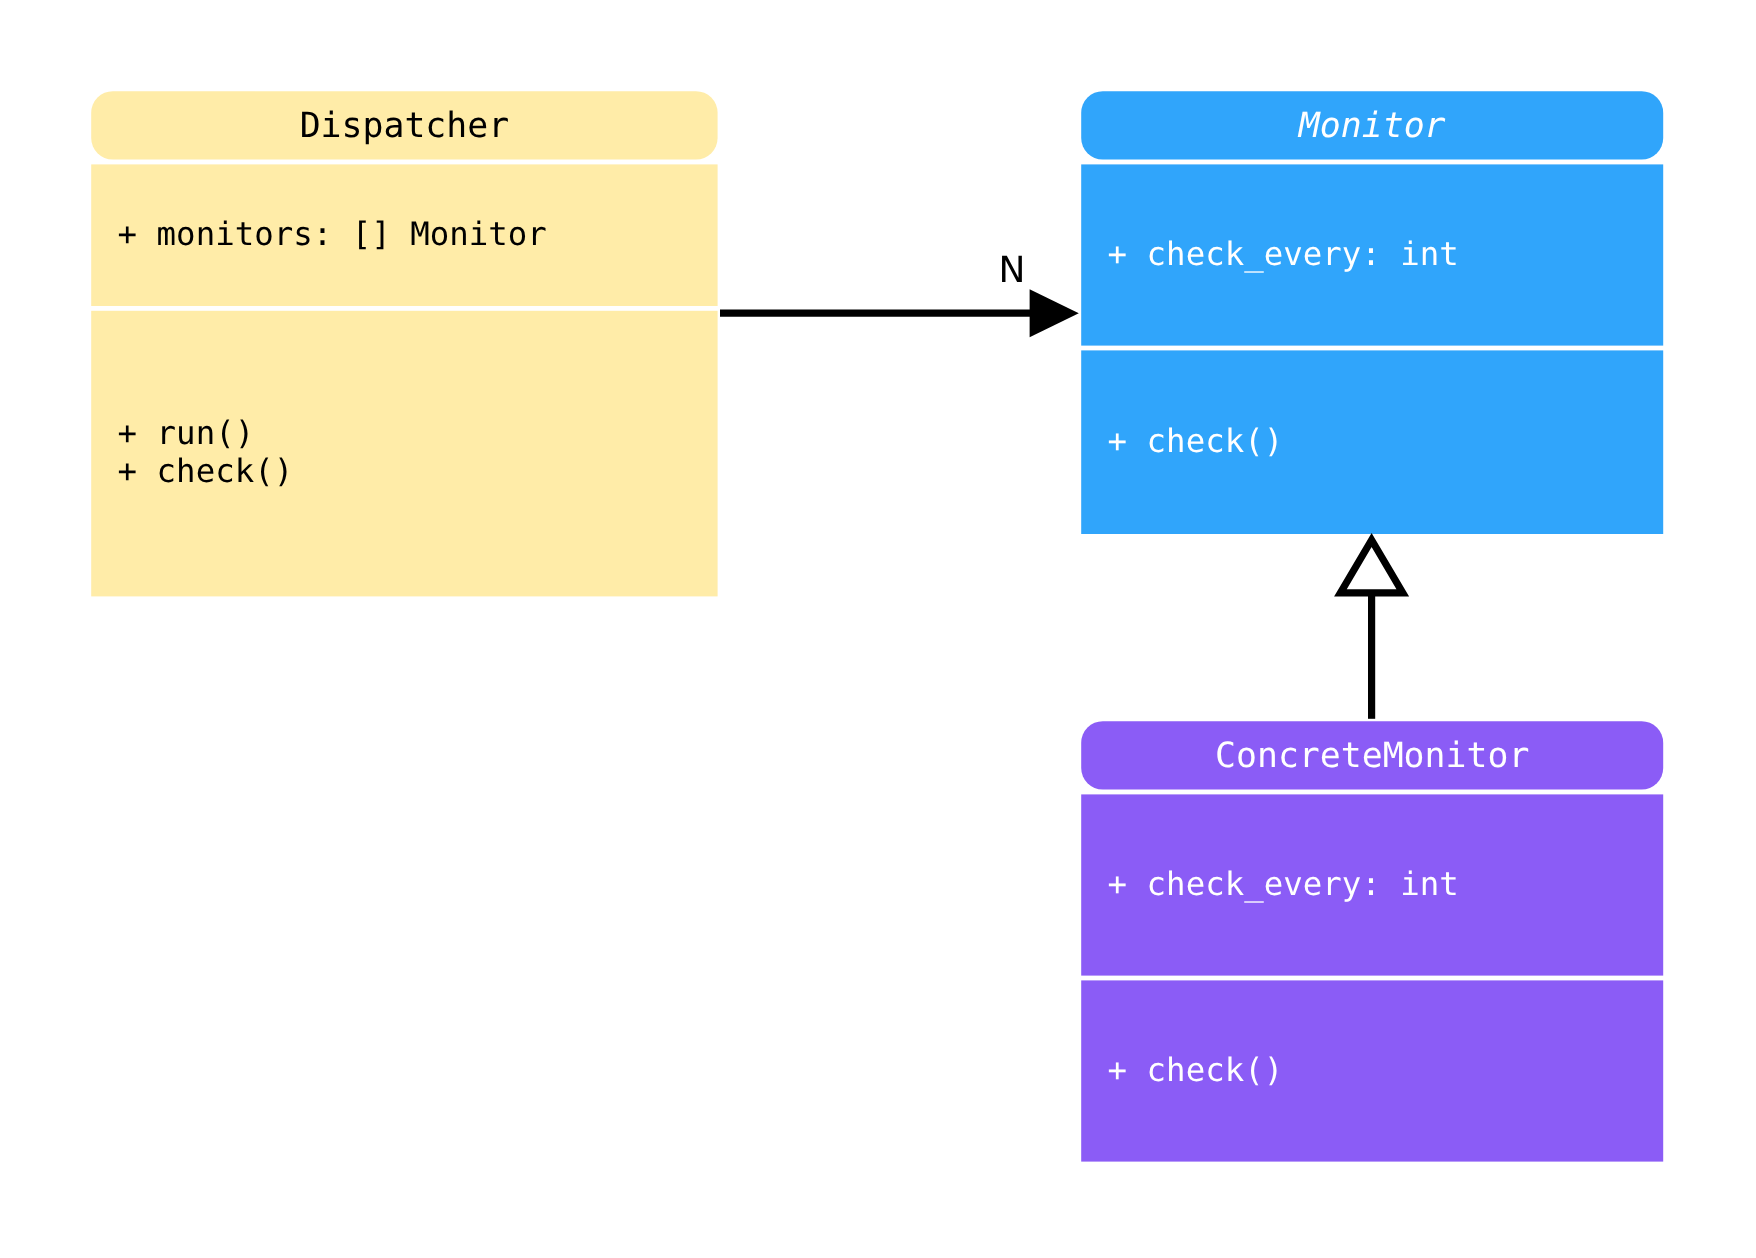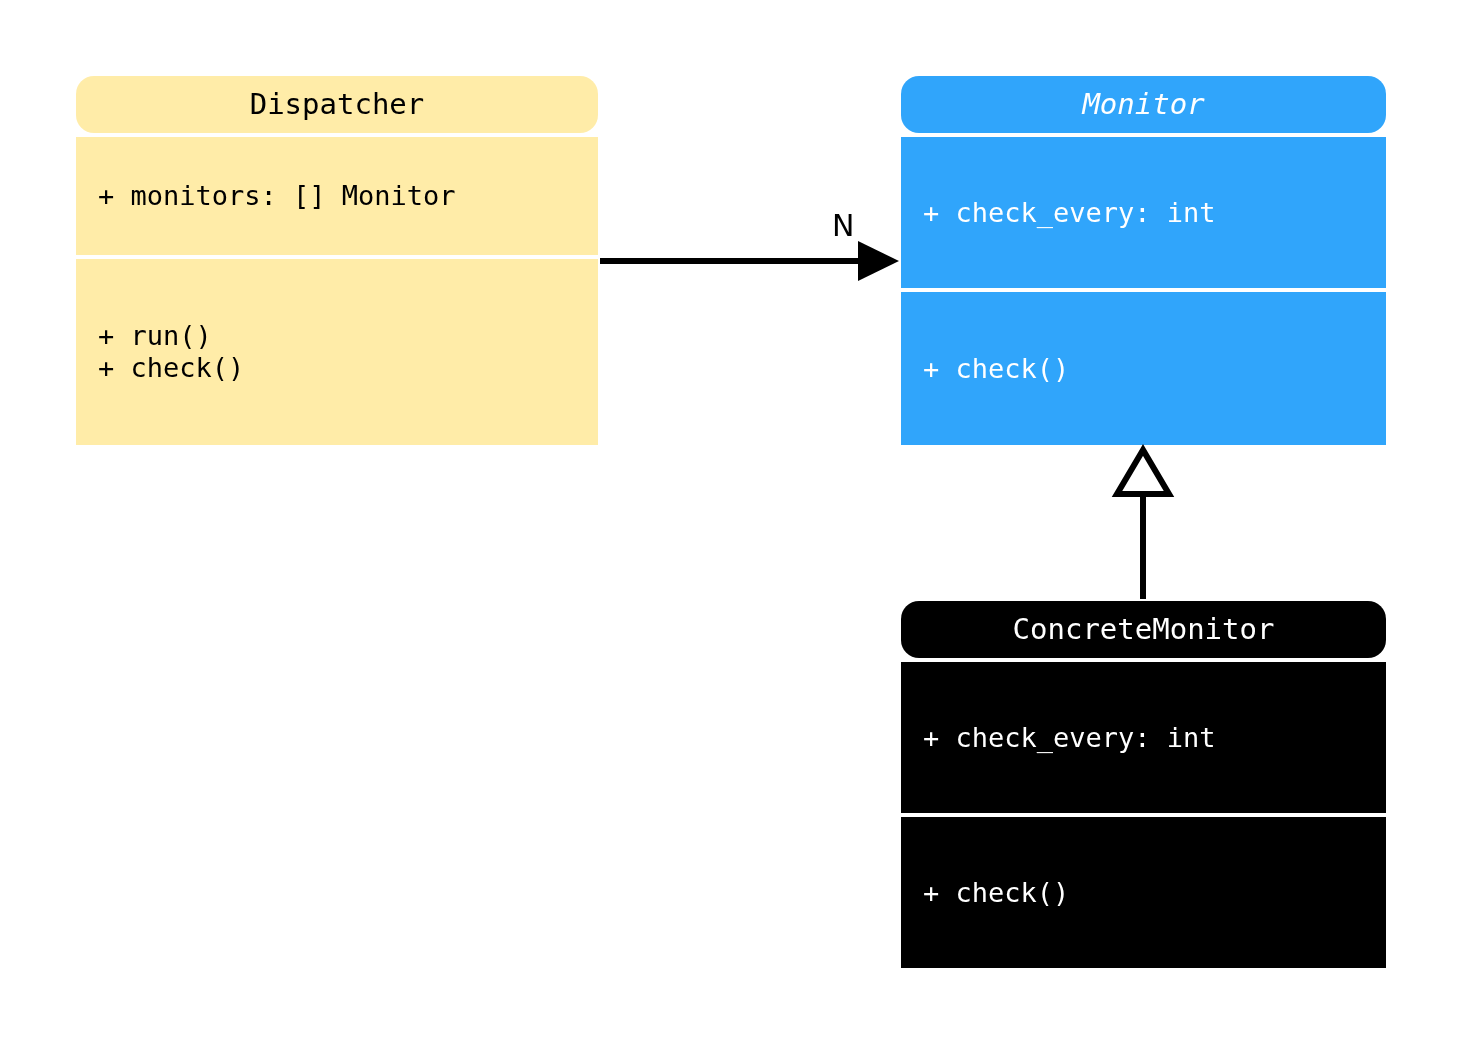--- a/index.html
+++ b/index.html
@@ -57,21 +57,21 @@
 
   
   .theme-yellow .uml-section { background: #ffeca8; }
   .theme-yellow .uml-title,
   .theme-yellow .uml-body { color: #000000; }
 
   .theme-blue .uml-section { background: #30a5fb; }
   .theme-blue .uml-title,
   .theme-blue .uml-body { color: #ffffff; }
 
-  .theme-lightblue .uml-section { background: #000000; }
+  .theme-lightblue .uml-section { background: #8b5cf6; }
   .theme-lightblue .uml-title,
   .theme-lightblue .uml-body { color: #ffffff; }
 
   .italic-title { font-style: italic; }
 
   
   .connector-svg {
     position: absolute;
     left: 0;
     top: 0;
@@ -97,21 +97,21 @@
   <div class="uml-class theme-yellow" style="left:76px; top:76px; width:522px; height:369px;">
 
     <div class="uml-section uml-title" style="top:0px; height:57px;">
       <span>Dispatcher</span>
     </div>
 
     <div class="uml-section uml-body" style="top:61px; height:118px;">
       <div class="uml-row">+ monitors: [] Monitor</div>
     </div>
 
-    <div class="uml-section uml-body" style="top:183px; height:186px;">
+    <div class="uml-section uml-body" style="top:183px; height:238px;">
       <div class="uml-row">+ run()</div>
       <div class="uml-row">+ check()</div>
     </div>
   </div>
 
   <div class="uml-class theme-blue" style="left:901px; top:76px; width:485px; height:369px;">
 
     <div class="uml-section uml-title italic-title" style="top:0px; height:57px;">
       <span>Monitor</span>
     </div>

